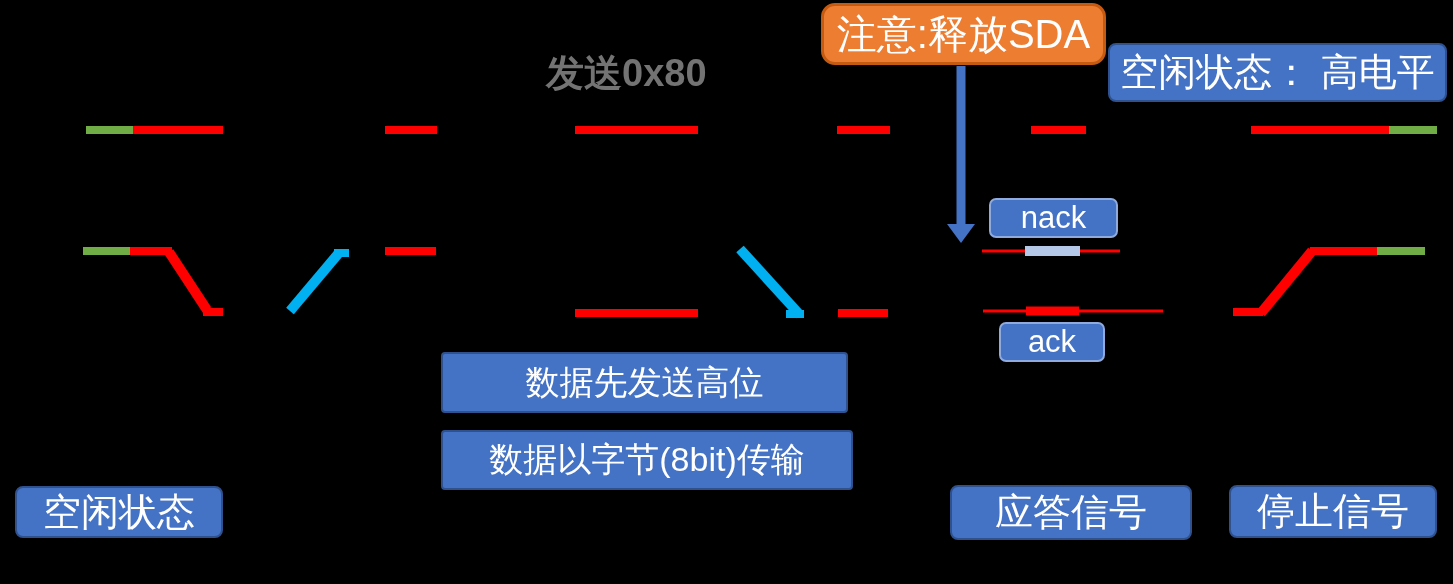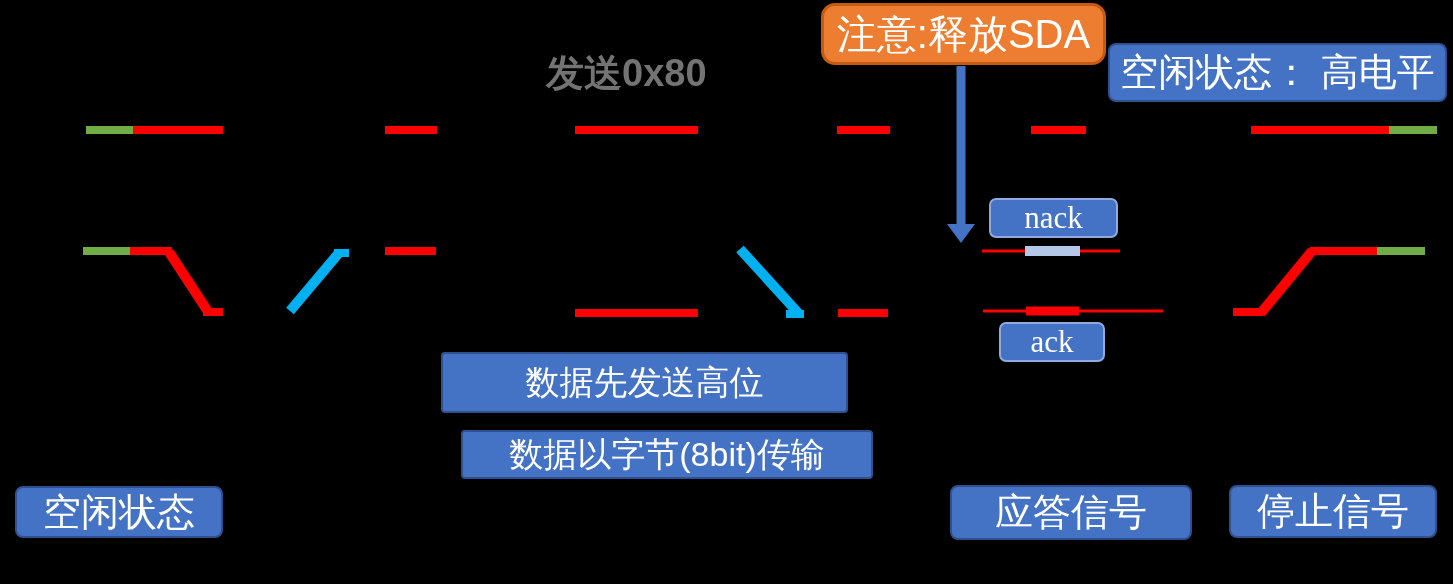--- a/index.html
+++ b/index.html
@@ -9,21 +9,21 @@
   .abs{position:absolute;box-sizing:border-box;}
   .box{display:flex;align-items:center;justify-content:center;color:#fff;white-space:nowrap;border-radius:8px;}
   .blue{background:#4472C4;}
   .sq{border:2px solid #2F528F;}
   .rounded{border:2px solid #2F528F;border-radius:4px;}
   .pill{border:2px solid #8FAADC;border-radius:7px;}
   .orange{background:#ED7D31;border:3px solid #C55A11;border-radius:14px;}
   .navy-text{color:#737373;font-weight:bold;}
   .lbl-lg{font-size:38px;}
   .lbl-md{font-size:34px;}
-  .lbl-sm{font-size:31px;font-family:Liberation Serif, serif;}
+  .lbl-sm{font-size:31px;}
 </style>
 </head>
 <body>
 
 <div id="stage">
 
   <svg id="wave-svg">
       <line x1="86" y1="130" x2="133" y2="130" stroke="#70AD47" stroke-width="8"></line>
       <line x1="133" y1="130" x2="223" y2="130" stroke="#FF0000" stroke-width="8"></line>
       <line x1="385" y1="130" x2="437" y2="130" stroke="#FF0000" stroke-width="8"></line>
@@ -70,21 +70,21 @@
   <div class="abs box blue pill lbl-sm" style="left:989px;top:198px;width:129px;height:40px;">
     <span>nack</span>
   </div>
   <div class="abs box blue pill lbl-sm" style="left:999px;top:322px;width:106px;height:40px;">
     <span>ack</span>
   </div>
 
   <div class="abs box blue rounded lbl-md" style="left:441px;top:352px;width:407px;height:61px;">
     <span>数据先发送高位</span>
   </div>
-  <div class="abs box blue rounded lbl-md" style="left:461px;top:430px;width:412px;height:49px;">
+  <div class="abs box blue rounded lbl-md" style="left:441px;top:430px;width:412px;height:60px;">
     <span>数据以字节(8bit)传输</span>
   </div>
 
   <div class="abs box blue sq lbl-lg" style="left:15px;top:486px;width:208px;height:52px;">
     <span>空闲状态</span>
   </div>
   <div class="abs box blue sq lbl-lg" style="left:950px;top:485px;width:242px;height:55px;">
     <span>应答信号</span>
   </div>
   <div class="abs box blue sq lbl-lg" style="left:1229px;top:485px;width:208px;height:53px;">

